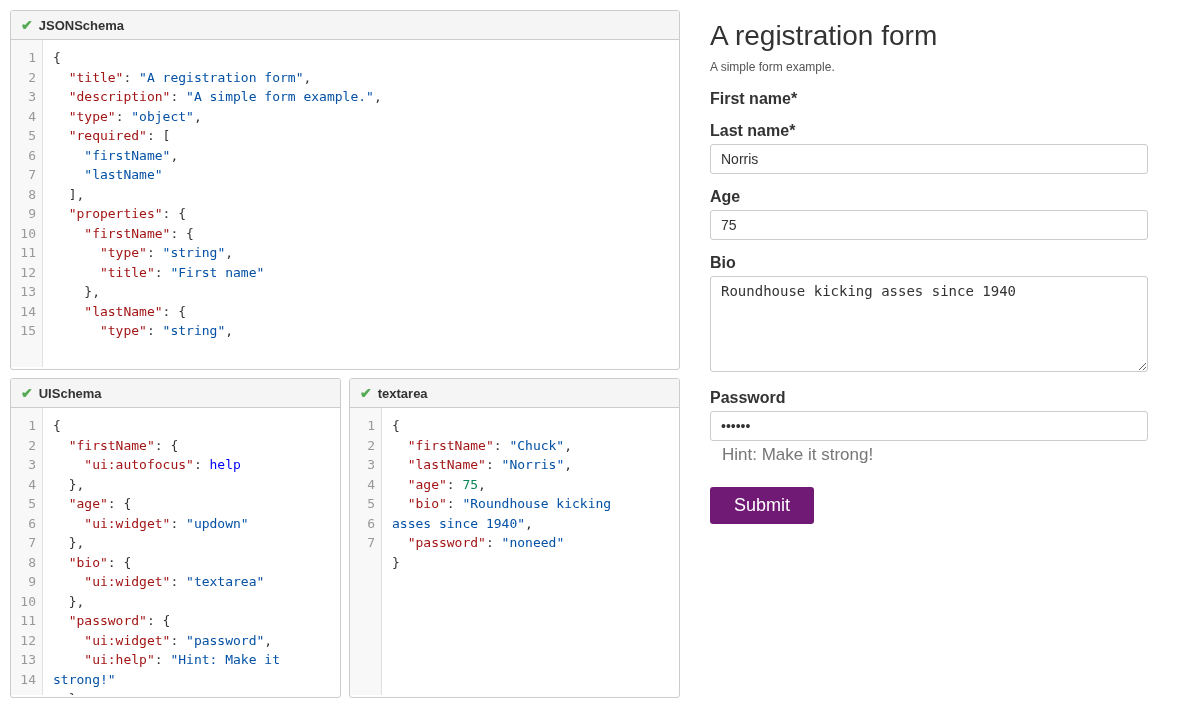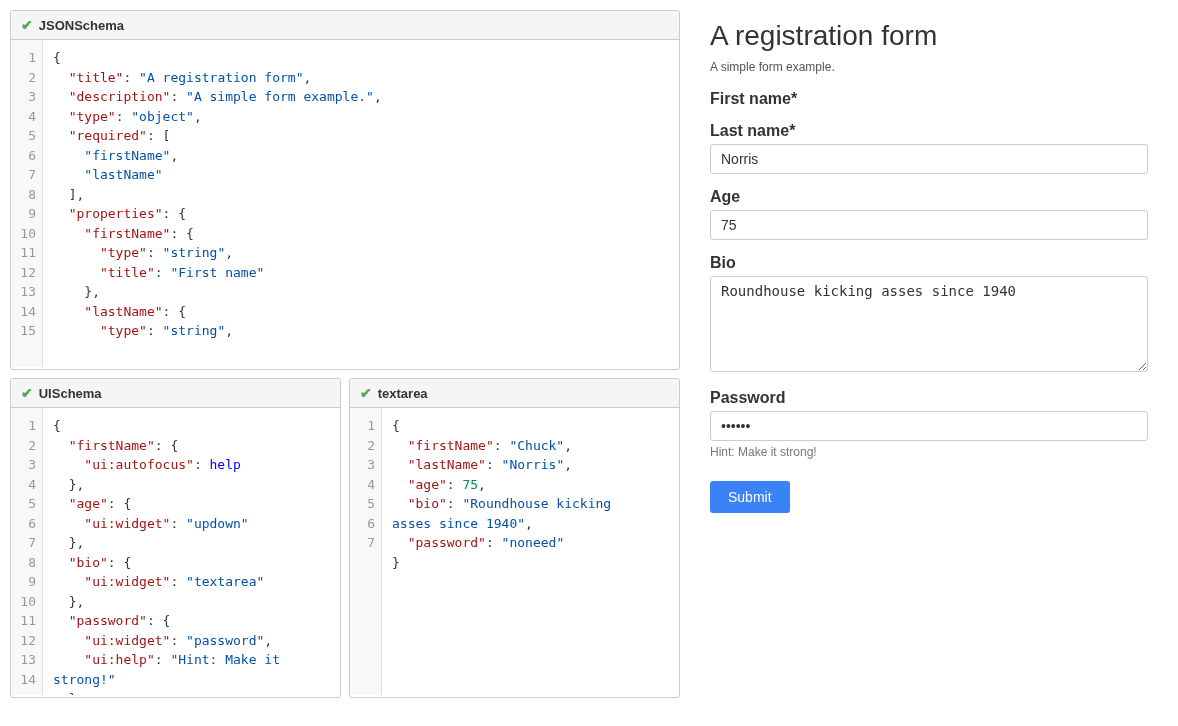--- a/index.html
+++ b/index.html
@@ -173,31 +173,32 @@
       outline: none;
     }
 
     textarea.form-input {
       resize: vertical;
       height: 96px;
     }
 
     .form-hint {
       color: #777;
-      font-size: 12px;
+      font-size: 17px;
       margin-top: 4px;
+      margin-left: 12px;
     }
 
     .submit-btn {
-      background: #3b82f6;
+      background: #701a75;
       color: #fff;
       border: none;
       border-radius: 3px;
-      padding: 8px 18px;
-      font-size: 14px;
+      padding: 8px 24px;
+      font-size: 18px;
       cursor: pointer;
       margin-top: 8px;
     }
   </style>
 </head>
 <body>
 
 <div class="left-panel">
 
   <div class="code-panel json-panel-top">

